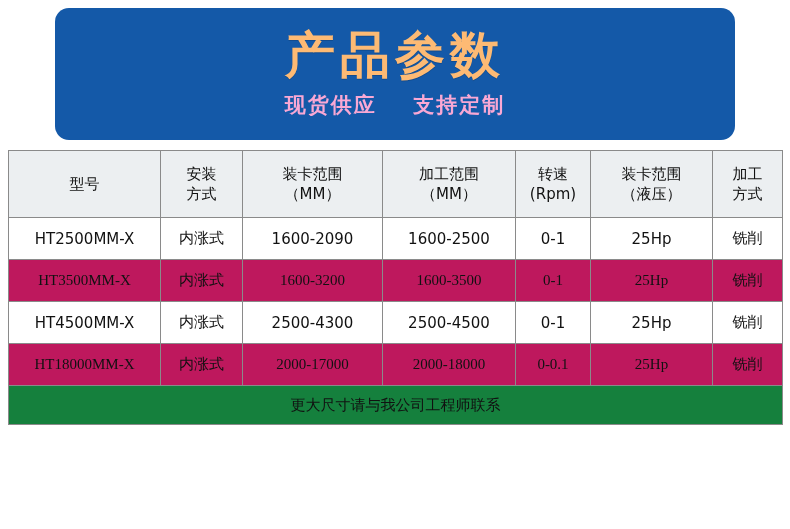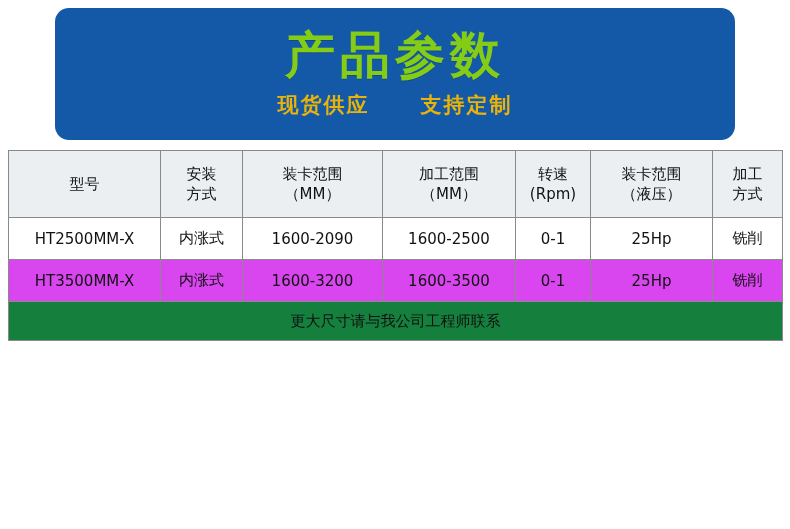--- a/index.html
+++ b/index.html
@@ -29,35 +29,35 @@
     width: 680px;
     height: 132px;
     background: #1459a8;
     border-radius: 14px;
     display: flex;
     flex-direction: column;
     align-items: center;
     justify-content: center;
   }
   .banner-title {
-    color: #84cc16;
+    color: #fdba74;
     font-size: 50px;
     font-weight: bold;
     letter-spacing: 5px;
     line-height: 1.05;
     font-family: "DejaVu Sans", "Liberation Sans", sans-serif;
     text-shadow: 0 1px 0 rgba(0,0,0,0.15);
   }
   .banner-sub {
-    color: #eab308;
+    color: #f9a8d4;
     font-size: 21px;
     font-weight: bold;
     letter-spacing: 2px;
     margin-top: 10px;
-    font-family: Liberation Mono, monospace;
+    font-family: Liberation Serif, serif;
   }
   .banner-sub .gap {
     display: inline-block;
     width: 22px;
   }
 
   
   .table-wrap {
     position: absolute;
     left: 8px;
@@ -87,21 +87,22 @@
     font-size: 16px;
   }
   tbody td {
     height: 41px;
   }
   tr.odd td {
     background: #ffffff;
     margin-left: 31px;
   }
   tr.even td {
-    background: #d946ef;
+    background: #be185d;
+    font-family: Liberation Serif, serif;
   }
   tfoot td {
     height: 38px;
     background: #15803d;
     font-size: 16px;
     font-weight: bold;
     color: #111111;
   }
   
   col.c0 { width: 152px; }
@@ -180,20 +181,38 @@
         </tr>
         <tr class="even">
           <td>HT3500MM-X</td>
           <td>内涨式</td>
           <td>1600-3200</td>
           <td>1600-3500</td>
           <td>0-1</td>
           <td>25Hp</td>
           <td>铣削</td>
         </tr>
+        <tr class="odd">
+          <td>HT4500MM-X</td>
+          <td>内涨式</td>
+          <td>2500-4300</td>
+          <td>2500-4500</td>
+          <td>0-1</td>
+          <td>25Hp</td>
+          <td>铣削</td>
+        </tr>
+        <tr class="even">
+          <td>HT18000MM-X</td>
+          <td>内涨式</td>
+          <td>2000-17000</td>
+          <td>2000-18000</td>
+          <td>0-0.1</td>
+          <td>25Hp</td>
+          <td>铣削</td>
+        </tr>
       </tbody>
       <tfoot>
         <tr>
           <td colspan="7">更大尺寸请与我公司工程师联系</td>
         </tr>
       </tfoot>
     </table>
   </div>
 
 </div>

